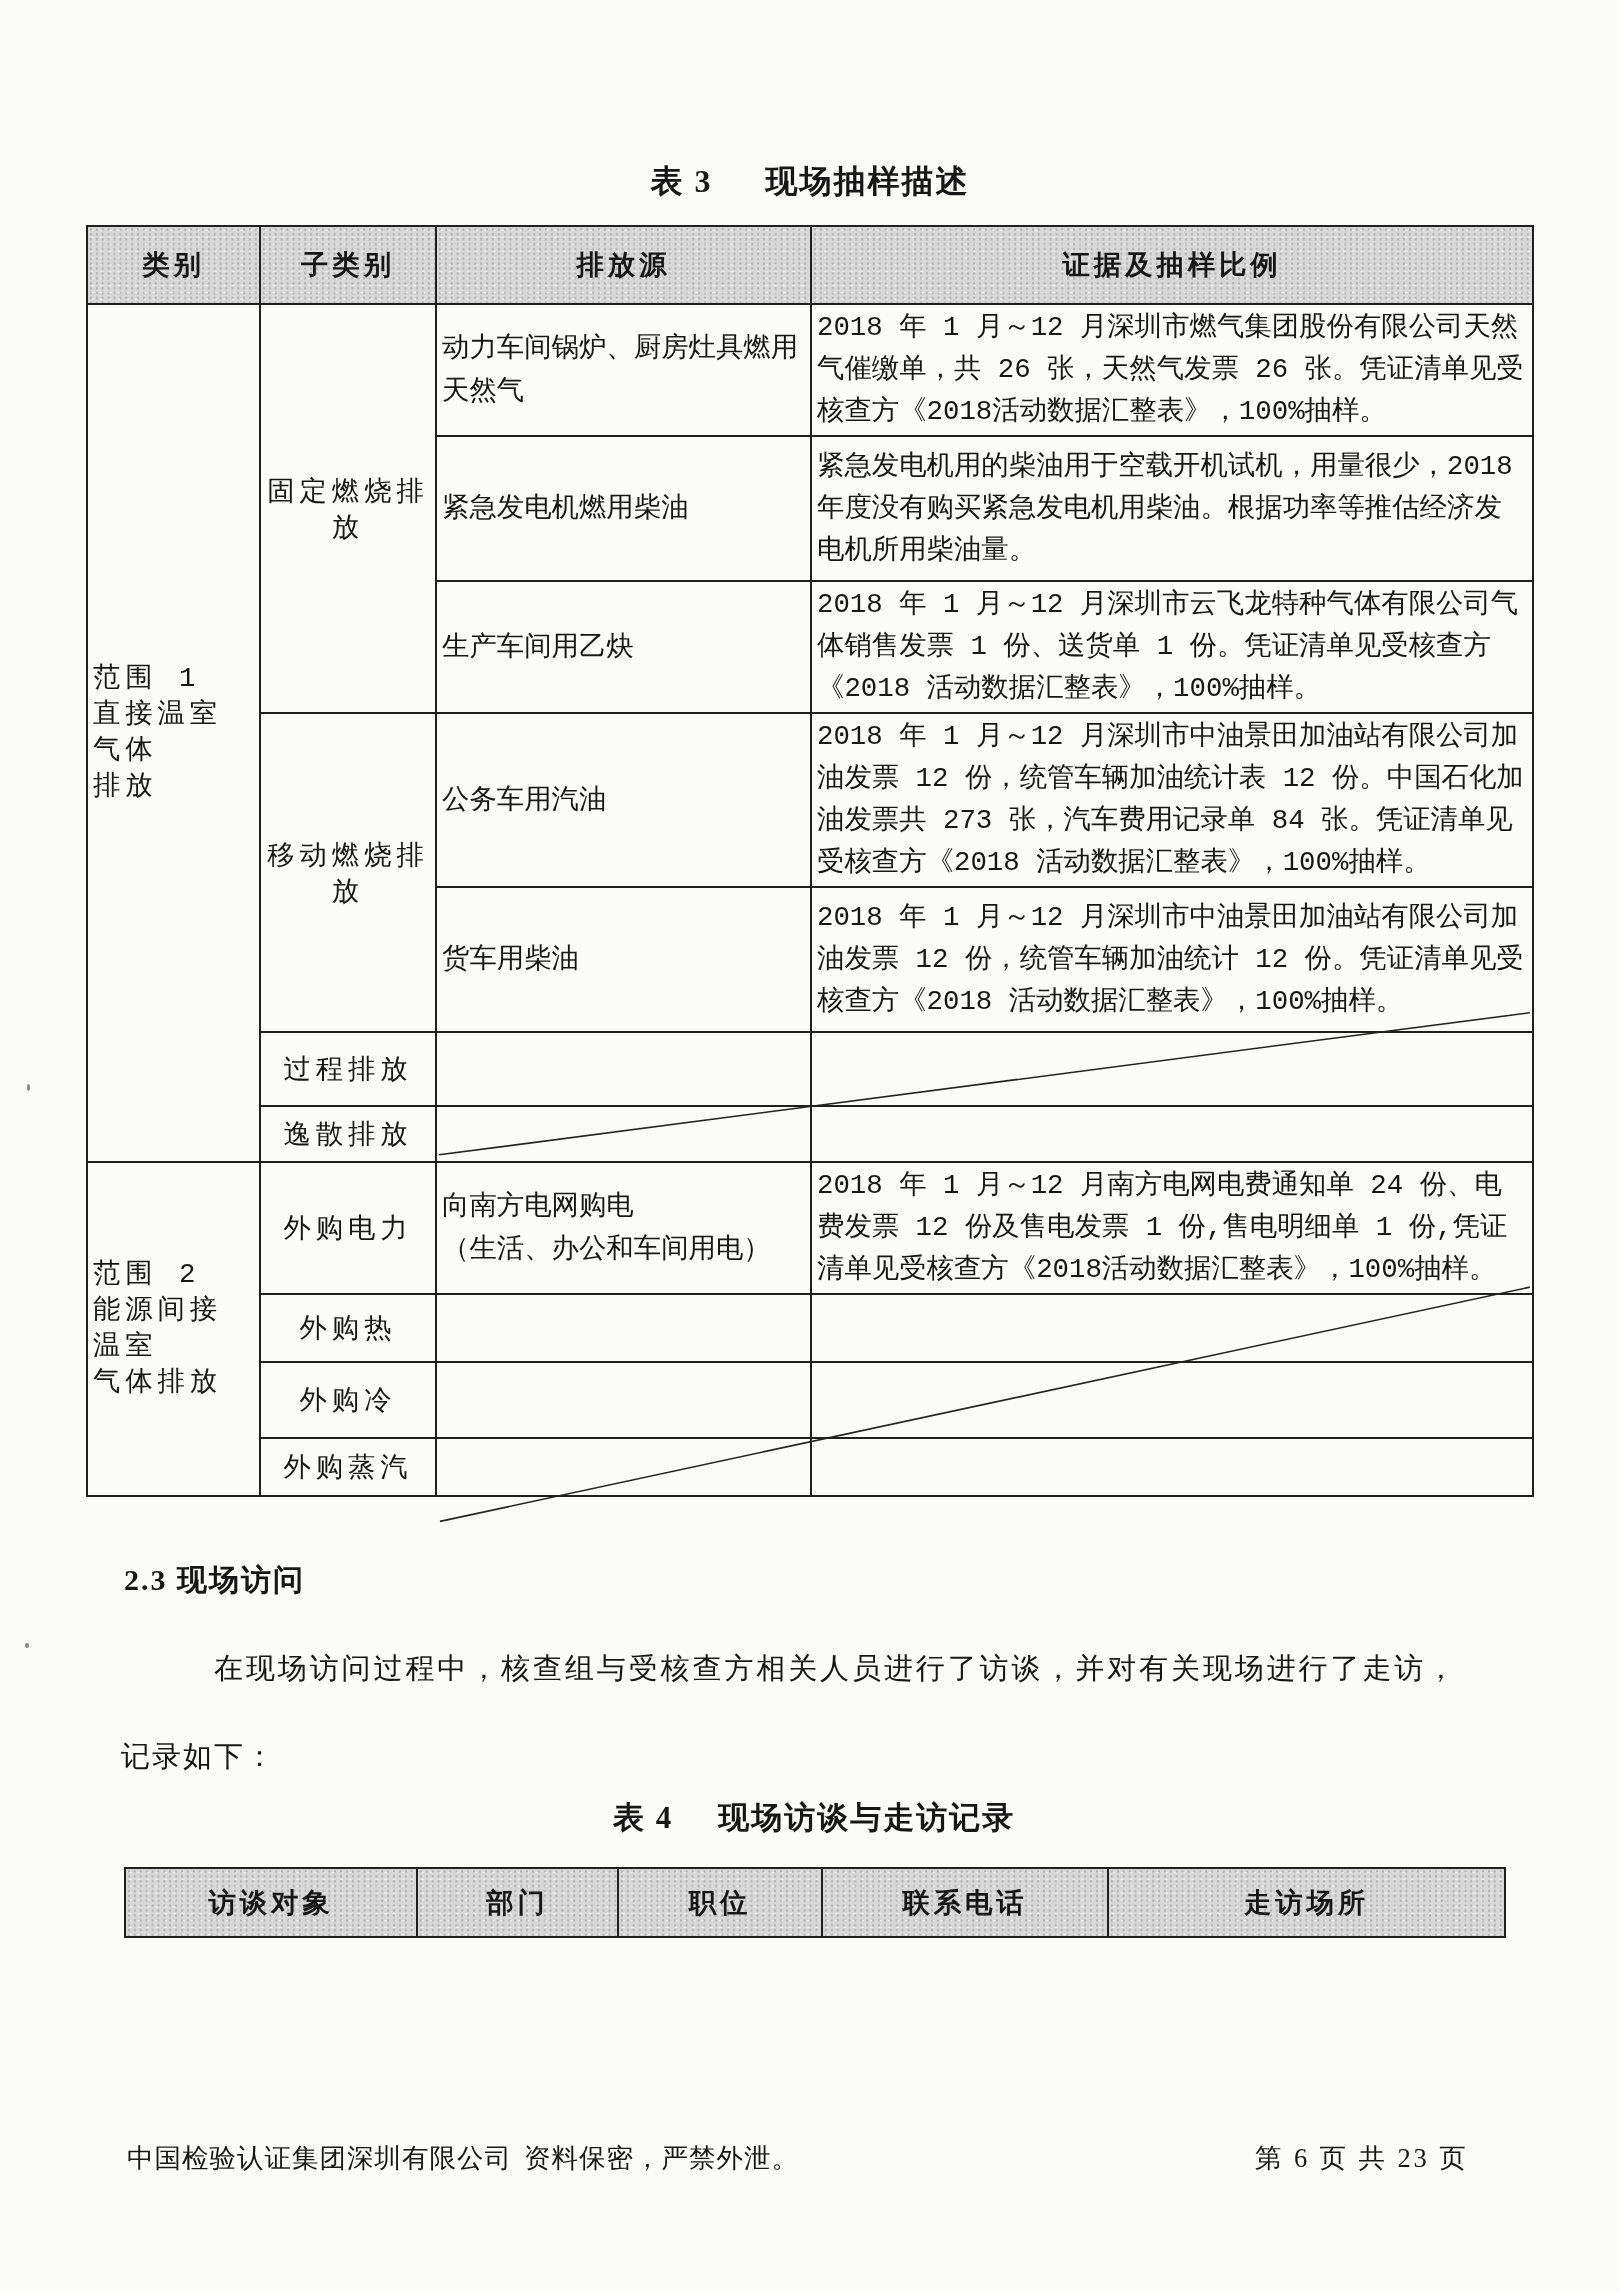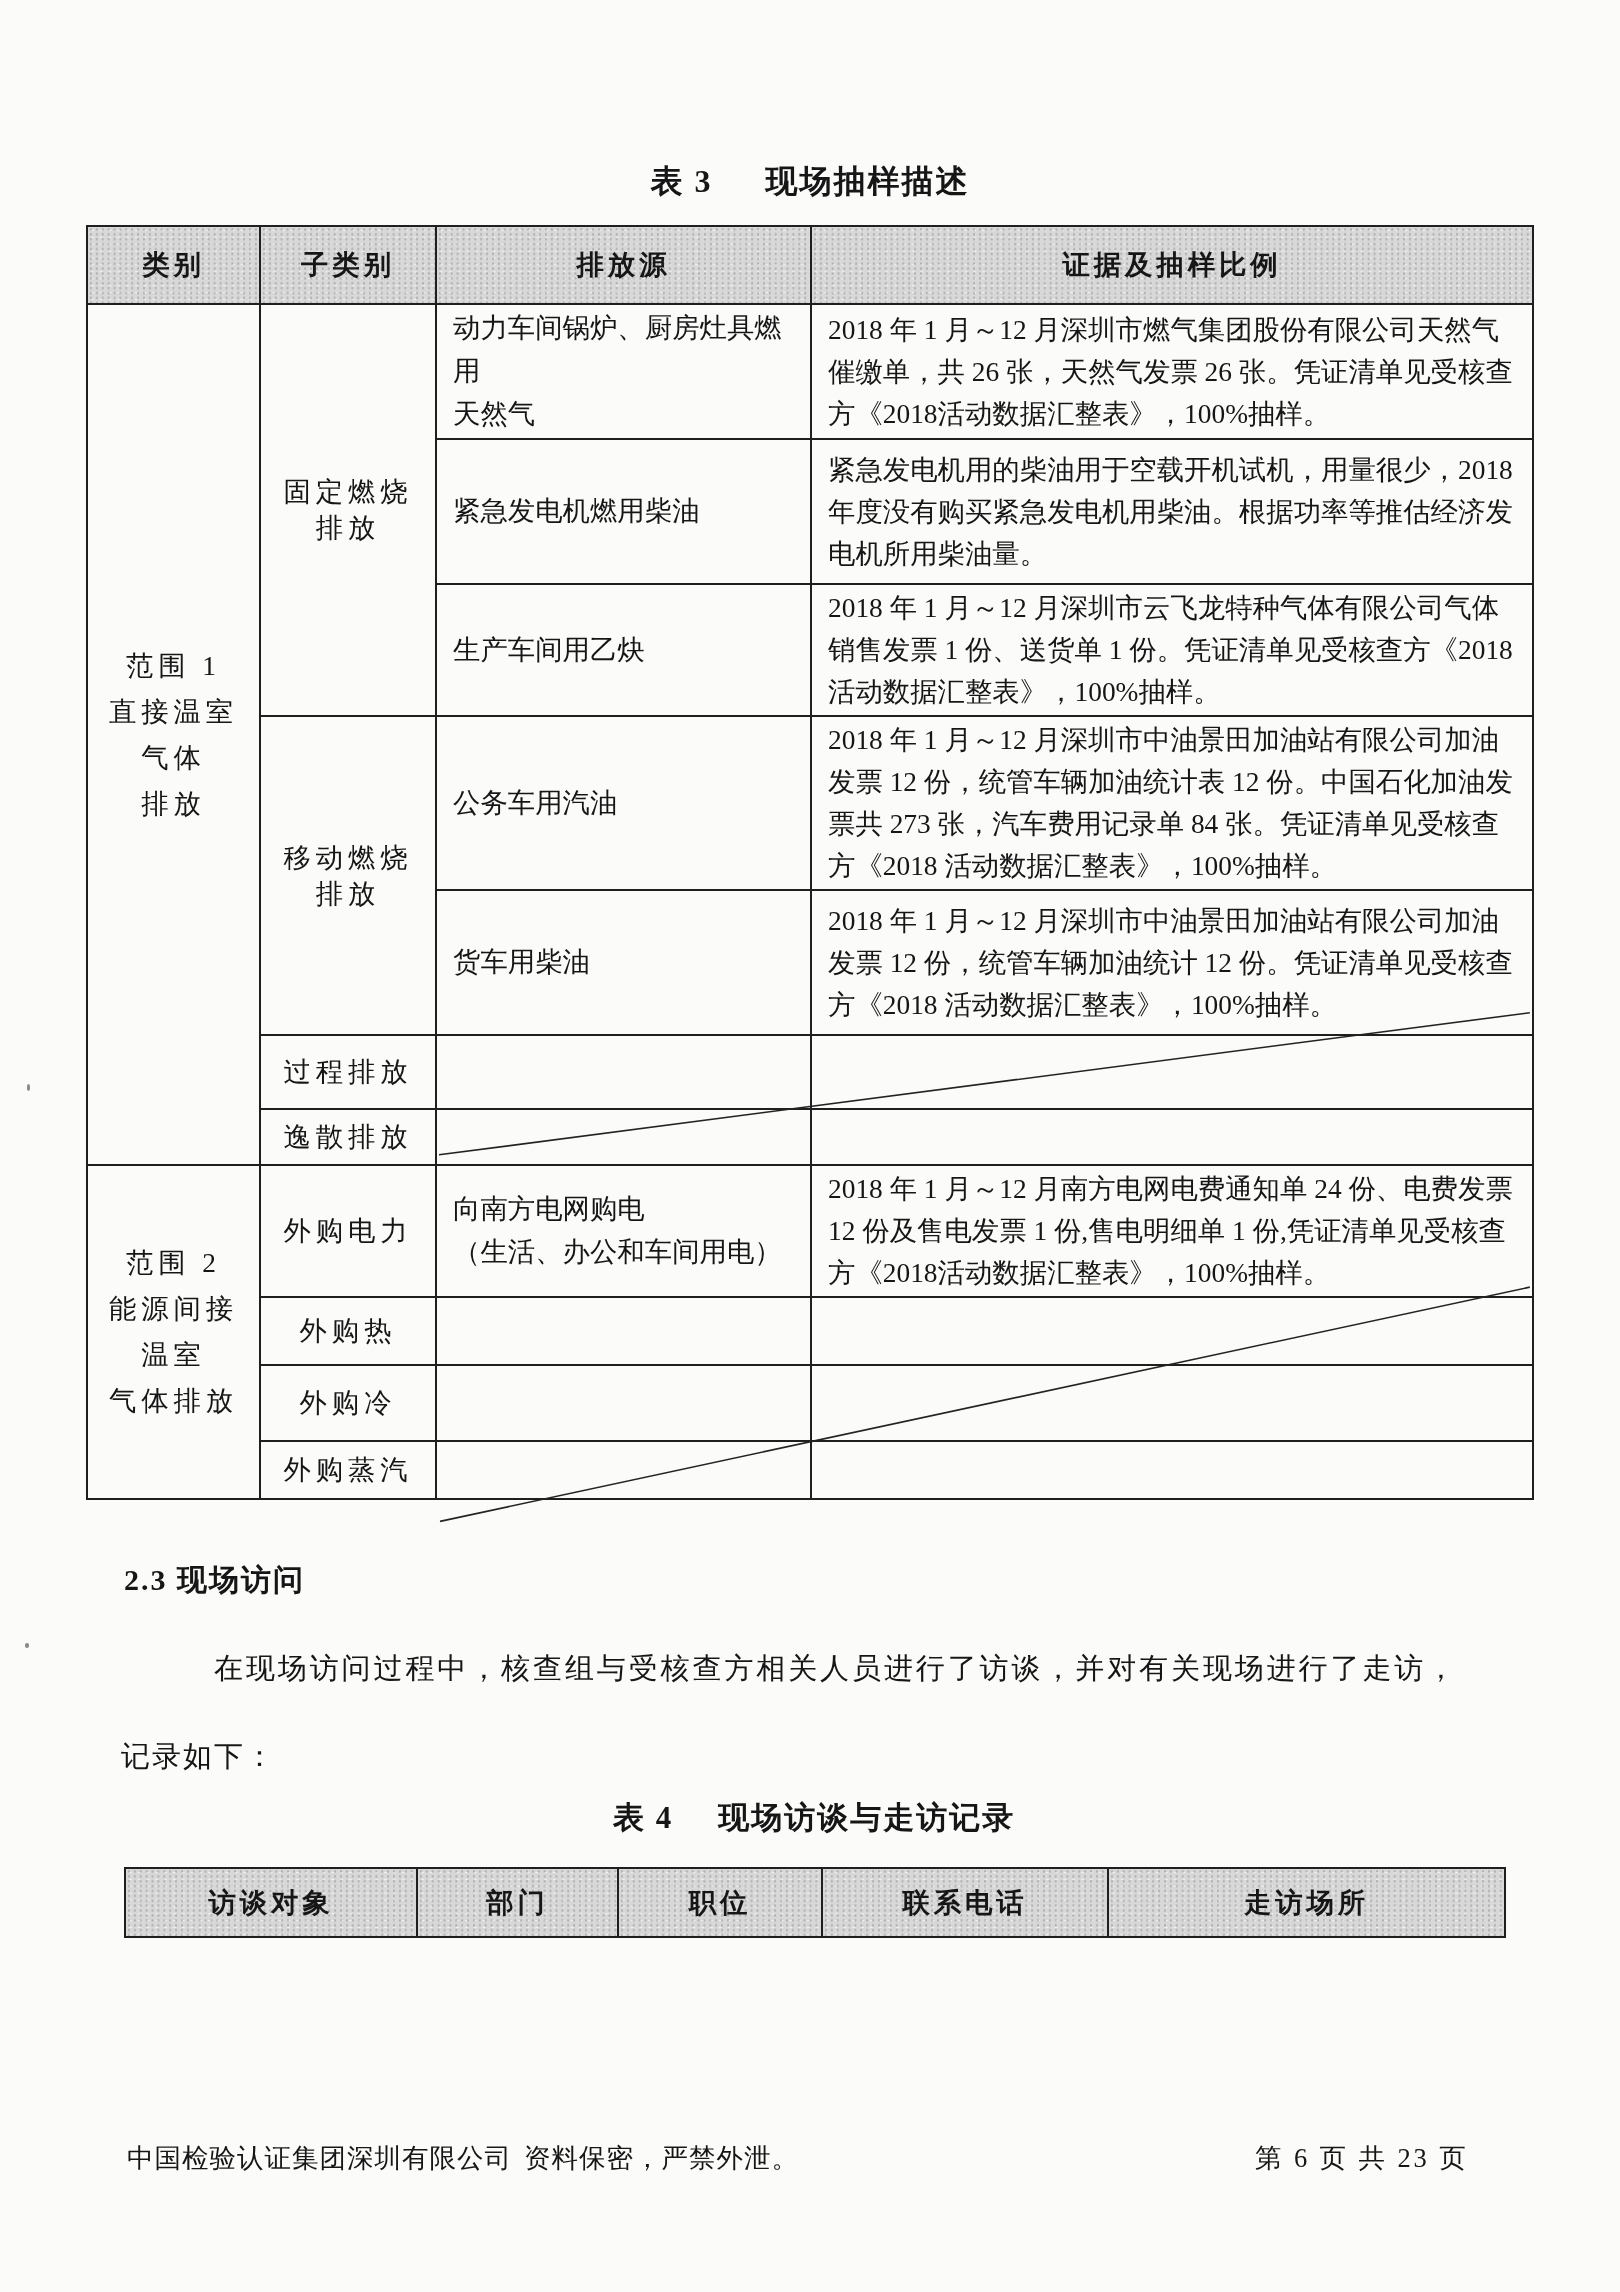--- a/index.html
+++ b/index.html
@@ -13,31 +13,31 @@
     font-size:32px;letter-spacing:2px;white-space:nowrap;
   }
   .caption .gap{display:inline-block;width:53px;}
   .heading{position:absolute;font-weight:bold;font-size:30px;letter-spacing:2px;}
   .para{position:absolute;font-size:29px;letter-spacing:2.9px;white-space:nowrap;}
   table.sheet{
     position:absolute;border-collapse:collapse;table-layout:fixed;
     font-size:27.4px;color:#161616;border:2.9px solid #141414;
   }
   table.sheet td{
-    border:2px solid #1f1f1f;padding:2px 16px;vertical-align:middle;
+    border:2px solid #1f1f1f;padding:2px 5px;vertical-align:middle;font-family:Liberation Mono, monospace;
   }
   tr.head td{
     text-align:center;font-weight:bold;letter-spacing:3.9px;
     background-color:#d8d8d8;
     background-image:
       radial-gradient(rgba(30,30,30,0.22) 1.2px, transparent 1.4px),
       radial-gradient(rgba(255,255,255,0.7) 1px, transparent 1.2px);
     background-size:5.9px 4.9px,8.8px 6.9px;
   }
-  td.cat{text-align:center;letter-spacing:4.9px;line-height:46px;}
+  td.cat{letter-spacing:4.9px;line-height:36px;}
   td.sub{text-align:center;letter-spacing:4.9px;margin-top:24px;}
   td.src{text-align:left;line-height:43px;padding-left:7.8px;}
   td.ev{text-align:left;line-height:42px;padding:3.9px 7.8px;}
   td.c{text-align:center;}
   td.tall{line-height:55px;letter-spacing:1px;}
   td.place{vertical-align:top;text-align:left;line-height:46px;padding:5.9px 9.8px;}
   .preline{white-space:pre-line;}
   .overlay{position:absolute;left:0;top:0;pointer-events:none;}
   .footer-item{position:absolute;font-size:26.5px;letter-spacing:1px;white-space:nowrap;}
   .stray{position:absolute;background:#8a8a8a;border-radius:50%;}

